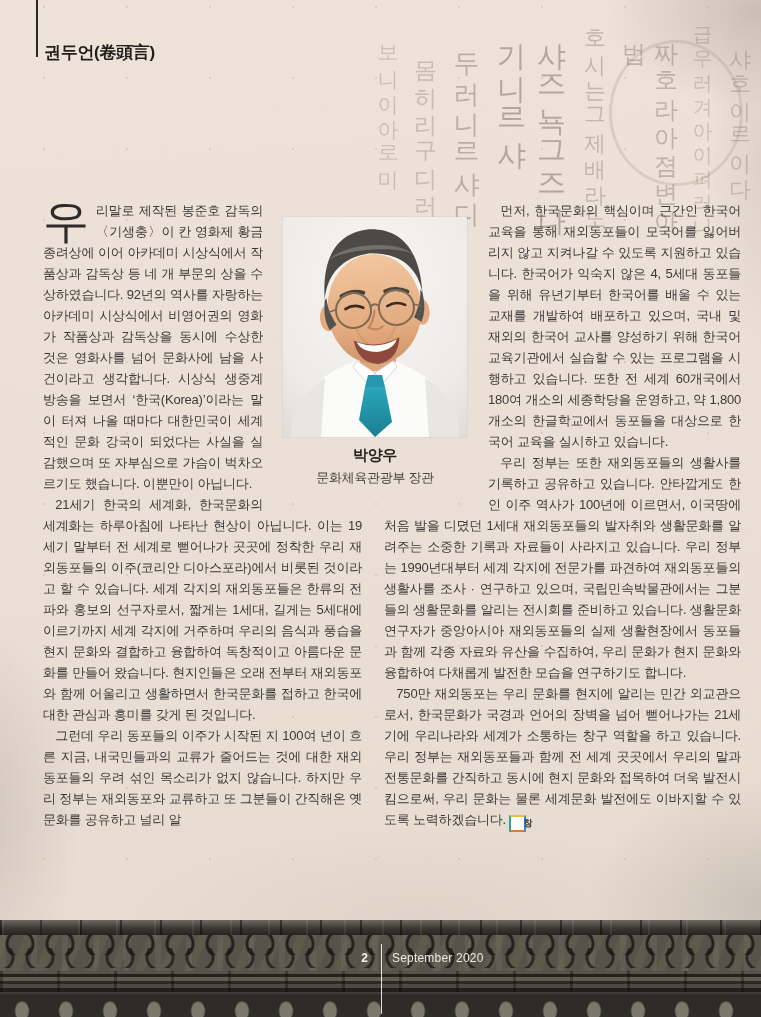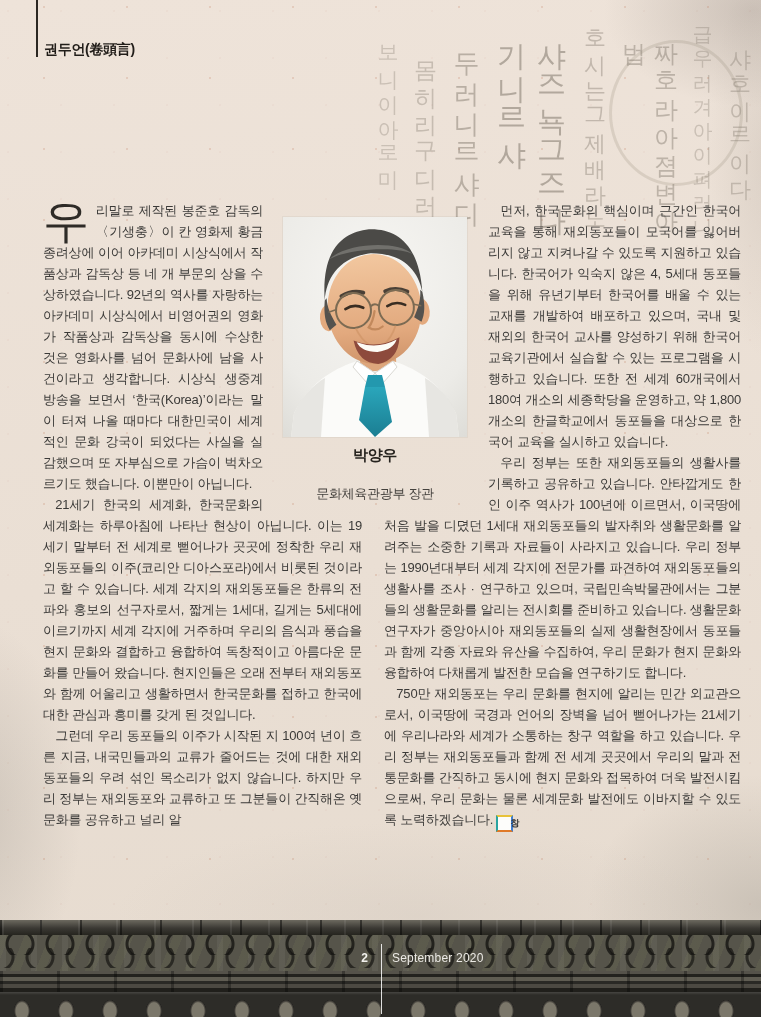--- a/index.html
+++ b/index.html
@@ -33,41 +33,41 @@
   .wm-col:nth-child(3){font-size:26px; opacity:.46; margin-top:30px;}
   .wm-col:nth-child(4){font-size:29px; opacity:.52; margin-top:18px;}
   .wm-col:nth-child(5){font-size:22px; opacity:.38; margin-top:10px;}
   .wm-col:nth-child(6){font-size:24px; opacity:.42; margin-top:22px;}
   .wm-col:nth-child(7){font-size:20px; opacity:.30; margin-top:8px;}
   .wm-col:nth-child(8){font-size:22px; opacity:.34; margin-top:30px;}
   .wm-seal{position:absolute; top:40px; right:18px; width:128px; height:140px;
     border:3px solid rgba(145,135,120,.22); border-radius:50%; pointer-events:none;}
 
   .rule-top{position:absolute; left:36px; top:0; width:2px; height:57px; background:#2b2722;}
-  .kicker{position:absolute; left:44px; top:41px; font-size:14px; font-weight:bold; color:#211d19; letter-spacing:-0.3px;}
+  .kicker{position:absolute; left:44px; top:41px; font-size:17px; font-weight:bold; color:#211d19; letter-spacing:-0.3px;}
   .title{position:absolute; left:0; right:0; top:110px; text-align:center;
     font-family:"Liberation Serif","DejaVu Serif",serif; font-weight:bold;
     font-size:37px; letter-spacing:-1.5px; color:#16120e;}
 
   .col{position:absolute; top:200px; font-size:13px; line-height:21px; text-align:justify; color:#3b3a38; letter-spacing:-0.2px;}
   .col-left{left:43px; width:319px;}
   .col-right{left:384px; width:357px;}
   .spacer-r{float:right; width:99px; height:315px;}
   .spacer-l{float:left; width:104px; height:315px;}
   .col p{margin:0;}
   .col p.indent{text-indent:0.95em;}
   .dropcap{float:left; font-size:46px; line-height:37px; padding:3px 7px 0 0; color:#2e2b27; font-weight:500;}
   .endmark{display:inline-block; width:13px; height:13px; line-height:13px; text-align:center;
     font-size:9px; font-weight:bold; color:#333; background:#fdfdfb; vertical-align:-2px; margin-left:3px;
     border-top:2px solid #e8c23a; border-right:2px solid #3f7fd2; border-bottom:2px solid #e07a28; border-left:2px solid #2aa3a0;}
 
   .photo-block{position:absolute; left:283px; top:217px; width:184px; text-align:center;}
   .photo{width:184px; height:220px; display:block; box-shadow:0 0 0 1px rgba(0,0,0,.04);}
   .cap-name{margin-top:9px; font-size:15px; font-weight:bold; color:#26231f; letter-spacing:-0.3px;font-family:Liberation Mono, monospace;}
-  .cap-role{margin-top:20px; font-size:13px; color:#44413d; letter-spacing:-0.3px;}
+  .cap-role{margin-top:4px; font-size:13px; color:#44413d; letter-spacing:-0.3px;}
 
   
   .roof{position:absolute; left:0; top:920px; width:761px; height:97px;}
   .roof-cap{height:15px;
     background-image:
       repeating-linear-gradient(90deg, rgba(0,0,0,.45) 0 2px, transparent 2px 40px),
       repeating-linear-gradient(90deg, rgba(255,255,255,.07) 2px 4px, transparent 4px 40px),
       linear-gradient(#6c695f, #3a3833 55%, #26251f);}
   .roof-wave{height:36px; background-color:#56544a;
     background-image:
@@ -117,21 +117,21 @@
     <div class="spacer-r"></div>
     <p><span class="dropcap">우</span><span>리말로 제작된 봉준호 감독의 〈기생충〉이 칸 영화제 황금종려상에 이어 아카데미 시상식에서 작품상과 감독상 등 네 개 부문의 상을 수상하였습니다. 92년의 역사를 자랑하는 아카데미 시상식에서 비영어권의 영화가 작품상과 감독상을 동시에 수상한 것은 영화사를 넘어 문화사에 남을 사건이라고 생각합니다. 시상식 생중계 방송을 보면서 ‘한국(Korea)’이라는 말이 터져 나올 때마다 대한민국이 세계적인 문화 강국이 되었다는 사실을 실감했으며 또 자부심으로 가슴이 벅차오르기도 했습니다. 이뿐만이 아닙니다.</span></p>
     <p class="indent">21세기 한국의 세계화, 한국문화의 세계화는 하루아침에 나타난 현상이 아닙니다. 이는 19세기 말부터 전 세계로 뻗어나가 곳곳에 정착한 우리 재외동포들의 이주(코리안 디아스포라)에서 비롯된 것이라고 할 수 있습니다. 세계 각지의 재외동포들은 한류의 전파와 홍보의 선구자로서, 짧게는 1세대, 길게는 5세대에 이르기까지 세계 각지에 거주하며 우리의 음식과 풍습을 현지 문화와 결합하고 융합하여 독창적이고 아름다운 문화를 만들어 왔습니다. 현지인들은 오래 전부터 재외동포와 함께 어울리고 생활하면서 한국문화를 접하고 한국에 대한 관심과 흥미를 갖게 된 것입니다.</p>
     <p class="indent">그런데 우리 동포들의 이주가 시작된 지 100여 년이 흐른 지금, 내국민들과의 교류가 줄어드는 것에 대한 재외동포들의 우려 섞인 목소리가 없지 않습니다. 하지만 우리 정부는 재외동포와 교류하고 또 그분들이 간직해온 옛 문화를 공유하고 널리 알</p>
   </div>
 
   <div class="col col-right">
     <div class="spacer-l"></div>
     <p class="indent">먼저, 한국문화의 핵심이며 근간인 한국어 교육을 통해 재외동포들이 모국어를 잃어버리지 않고 지켜나갈 수 있도록 지원하고 있습니다. 한국어가 익숙지 않은 4, 5세대 동포들을 위해 유년기부터 한국어를 배울 수 있는 교재를 개발하여 배포하고 있으며, 국내 및 재외의 한국어 교사를 양성하기 위해 한국어 교육기관에서 실습할 수 있는 프로그램을 시행하고 있습니다. 또한 전 세계 60개국에서 180여 개소의 세종학당을 운영하고, 약 1,800개소의 한글학교에서 동포들을 대상으로 한국어 교육을 실시하고 있습니다.</p>
     <p class="indent">우리 정부는 또한 재외동포들의 생활사를 기록하고 공유하고 있습니다. 안타깝게도 한인 이주 역사가 100년에 이르면서, 이국땅에 처음 발을 디뎠던 1세대 재외동포들의 발자취와 생활문화를 알려주는 소중한 기록과 자료들이 사라지고 있습니다. 우리 정부는 1990년대부터 세계 각지에 전문가를 파견하여 재외동포들의 생활사를 조사 · 연구하고 있으며, 국립민속박물관에서는 그분들의 생활문화를 알리는 전시회를 준비하고 있습니다. 생활문화 연구자가 중앙아시아 재외동포들의 실제 생활현장에서 동포들과 함께 각종 자료와 유산을 수집하여, 우리 문화가 현지 문화와 융합하여 다채롭게 발전한 모습을 연구하기도 합니다.</p>
-    <p class="indent"><span>750만 재외동포는 우리 문화를 현지에 알리는 민간 외교관으로서, 이국땅에 국경과 언어의 장벽을 넘어 뻗어나가는 21세기에 우리나라와 세계가 소통하는 창구 역할을 하고 있습니다. 우리 정부는 재외동포들과 함께 전 세계 곳곳에서 우리의 말과 전통문화를 간직하고 동시에 현지 문화와 접목하여 더욱 발전시킴으로써, 우리 문화는 물론 세계문화 발전에도 이바지할 수 있도록 노력하겠습니다.</span><span class="endmark">창</span></p>
+    <p class="indent"><span>750만 재외동포는 우리 문화를 현지에 알리는 민간 외교관으로서, 한국문화가 국경과 언어의 장벽을 넘어 뻗어나가는 21세기에 우리나라와 세계가 소통하는 창구 역할을 하고 있습니다. 우리 정부는 재외동포들과 함께 전 세계 곳곳에서 우리의 말과 전통문화를 간직하고 동시에 현지 문화와 접목하여 더욱 발전시킴으로써, 우리 문화는 물론 세계문화 발전에도 이바지할 수 있도록 노력하겠습니다.</span><span class="endmark">창</span></p>
   </div>
 
   <div class="photo-block">
     <svg class="photo" viewBox="0 0 184 220" aria-hidden="true">
       <defs>
         <radialGradient id="bgft" cx="50%" cy="30%" r="85%">
           <stop offset="0%" stop-color="#f7f6f3"></stop>
             <stop offset="70%" stop-color="#ecebe7"></stop>
             <stop offset="100%" stop-color="#deddd8"></stop>
         </radialGradient>

